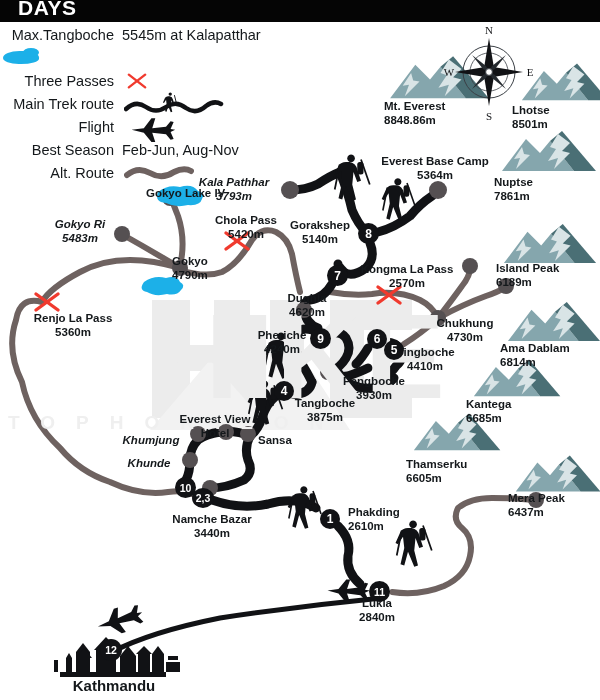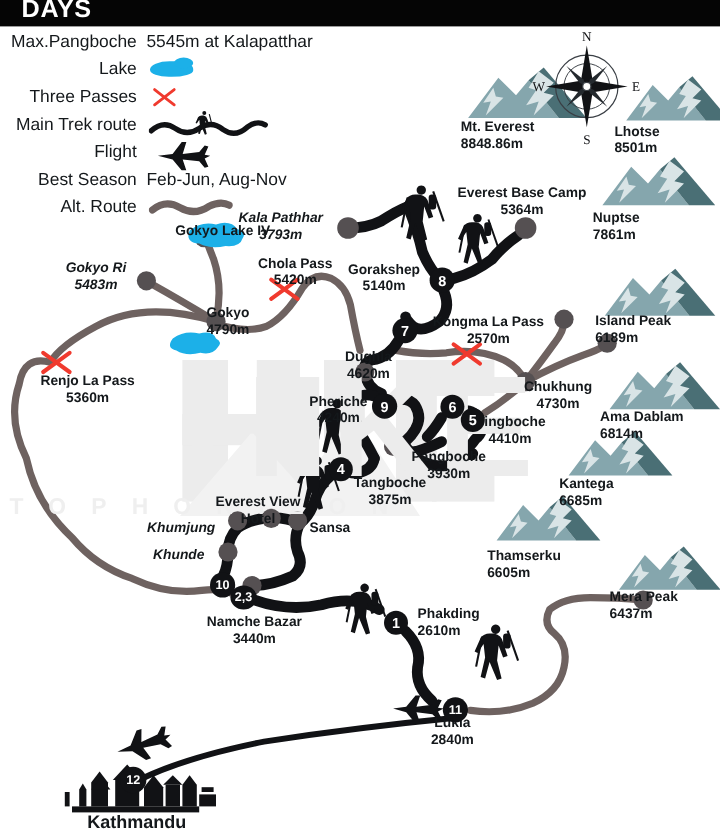--- a/index.html
+++ b/index.html
@@ -329,26 +329,25 @@
 
   <div class="wm-hike">HIKE</div>
   <div class="wm-sub">TOPHORIZON</div>
 
   <div class="header-bar"></div>
   <div class="header-title">DAYS</div>
 
   <div class="legend">
 
     <div class="legend-row">
-      <div class="legend-label">Max.Pangboche</div>
+      <div class="legend-label">Max.Tangboche</div>
       <div class="legend-val">5545m at Kalapatthar</div>
     </div>
 
     <div class="legend-row">
-      <div class="legend-label">Lake</div>
       <div class="legend-swatch">
         <div class="sw-lake"></div>
       </div>
     </div>
 
     <div class="legend-row">
       <div class="legend-label">Three Passes</div>
       <div class="legend-swatch">
         <svg class="sw-cross" viewBox="0 0 24 22">
           <g stroke="#F03A2E" stroke-width="2.6" stroke-linecap="round">

